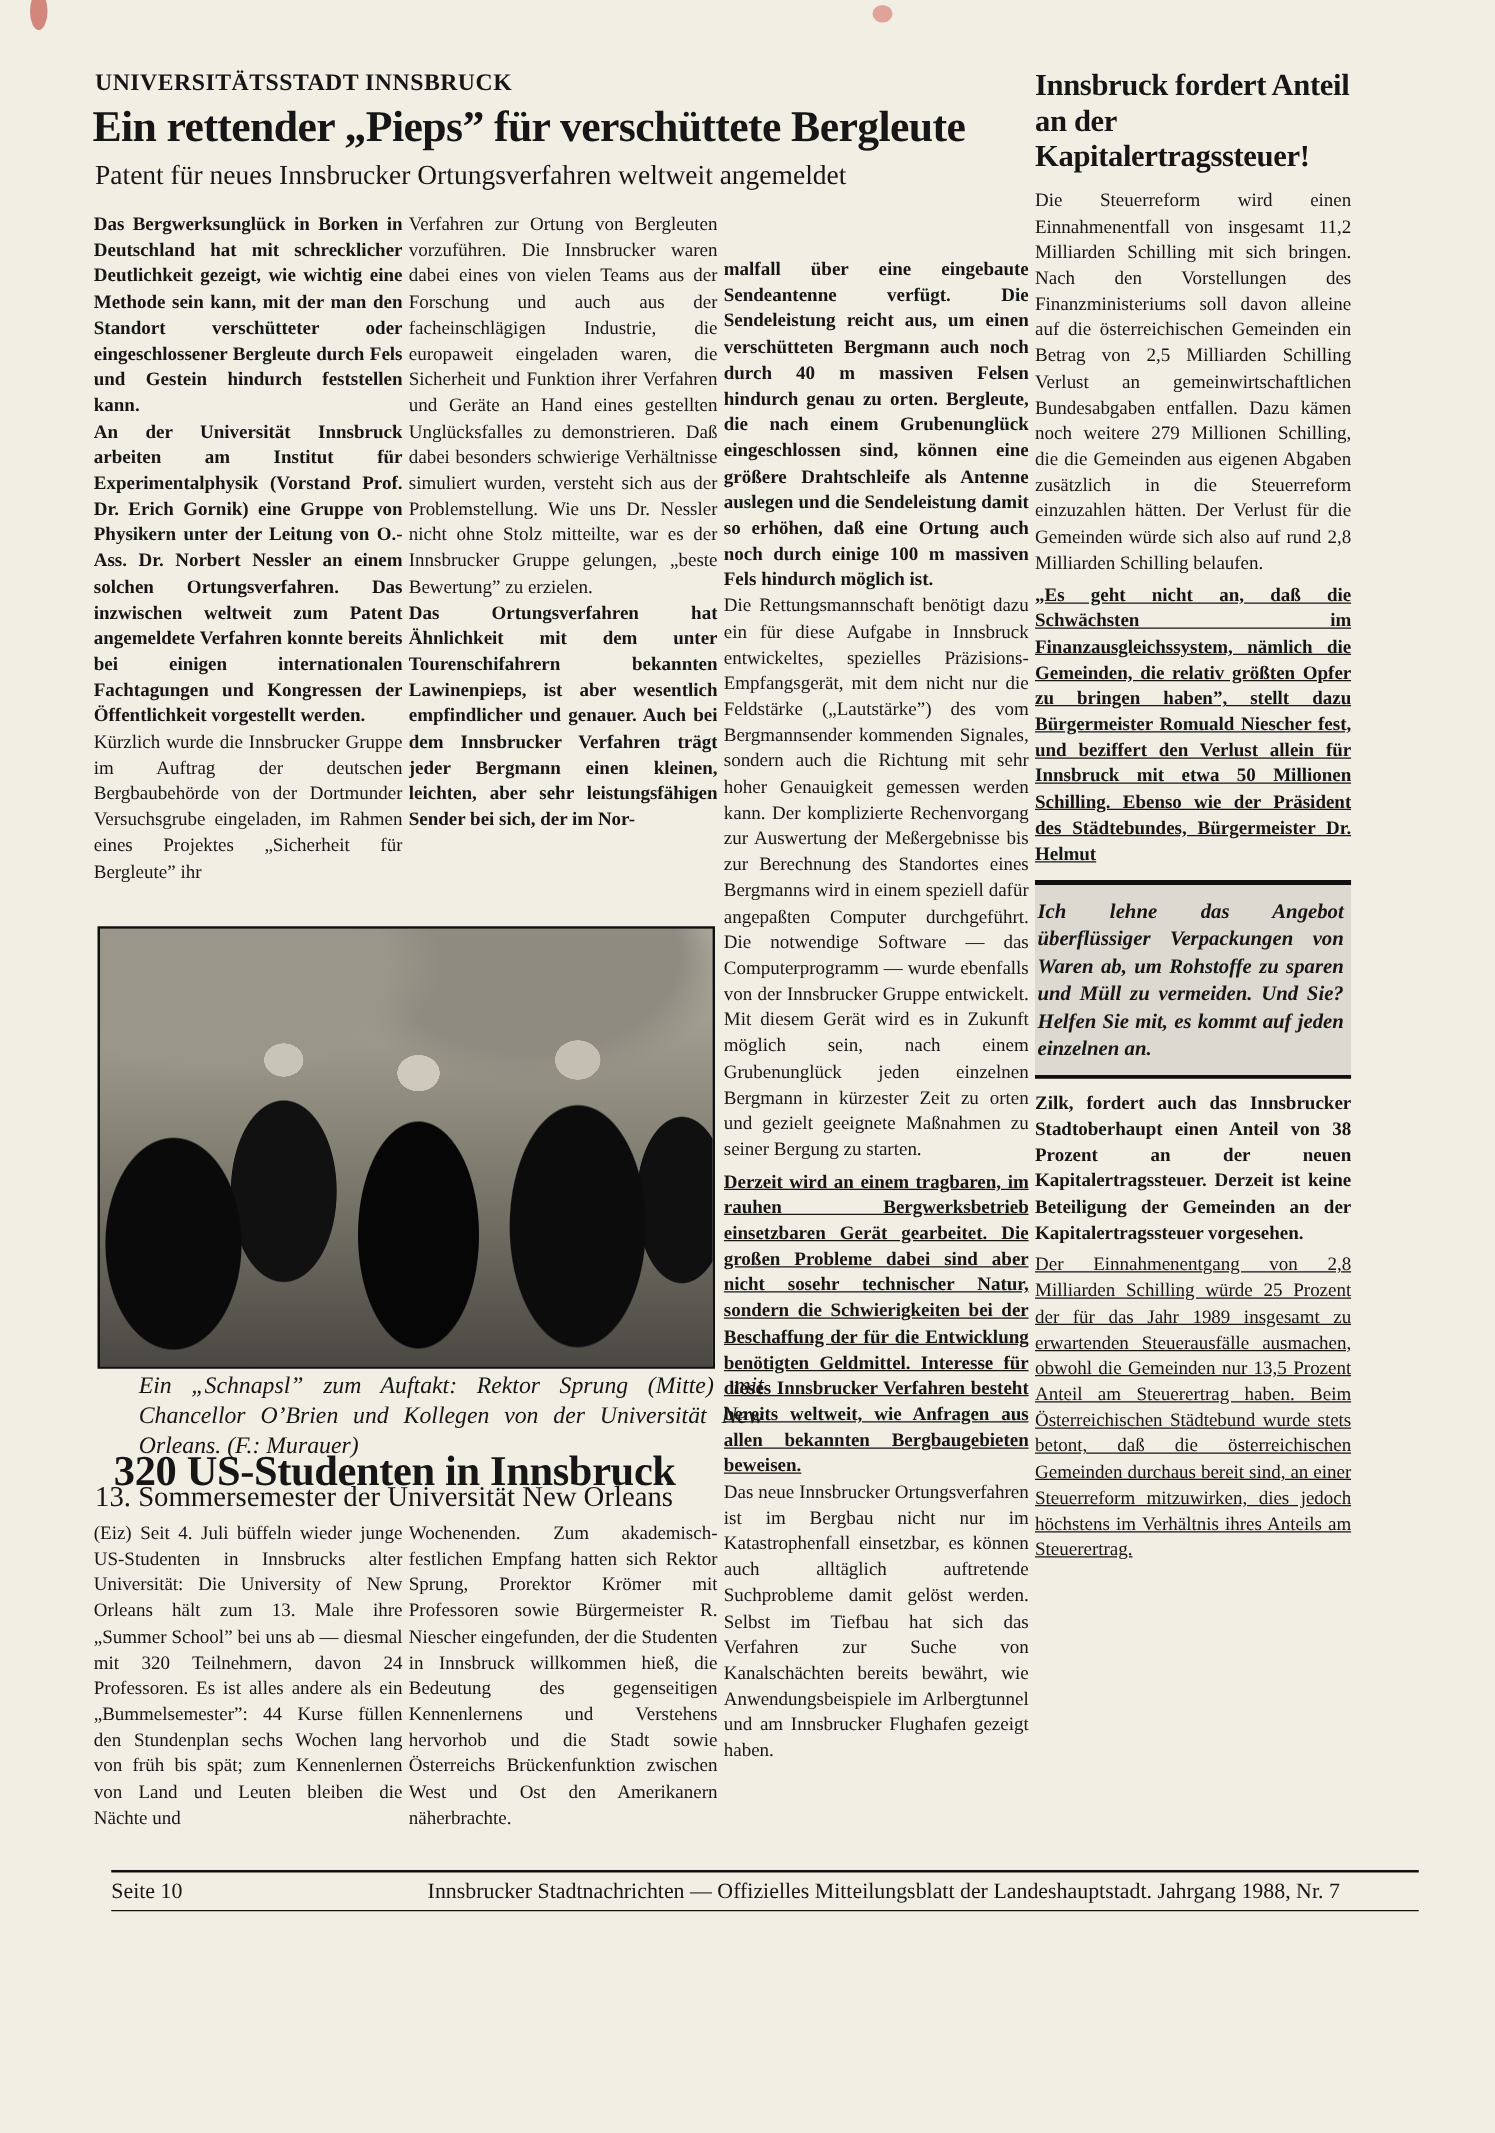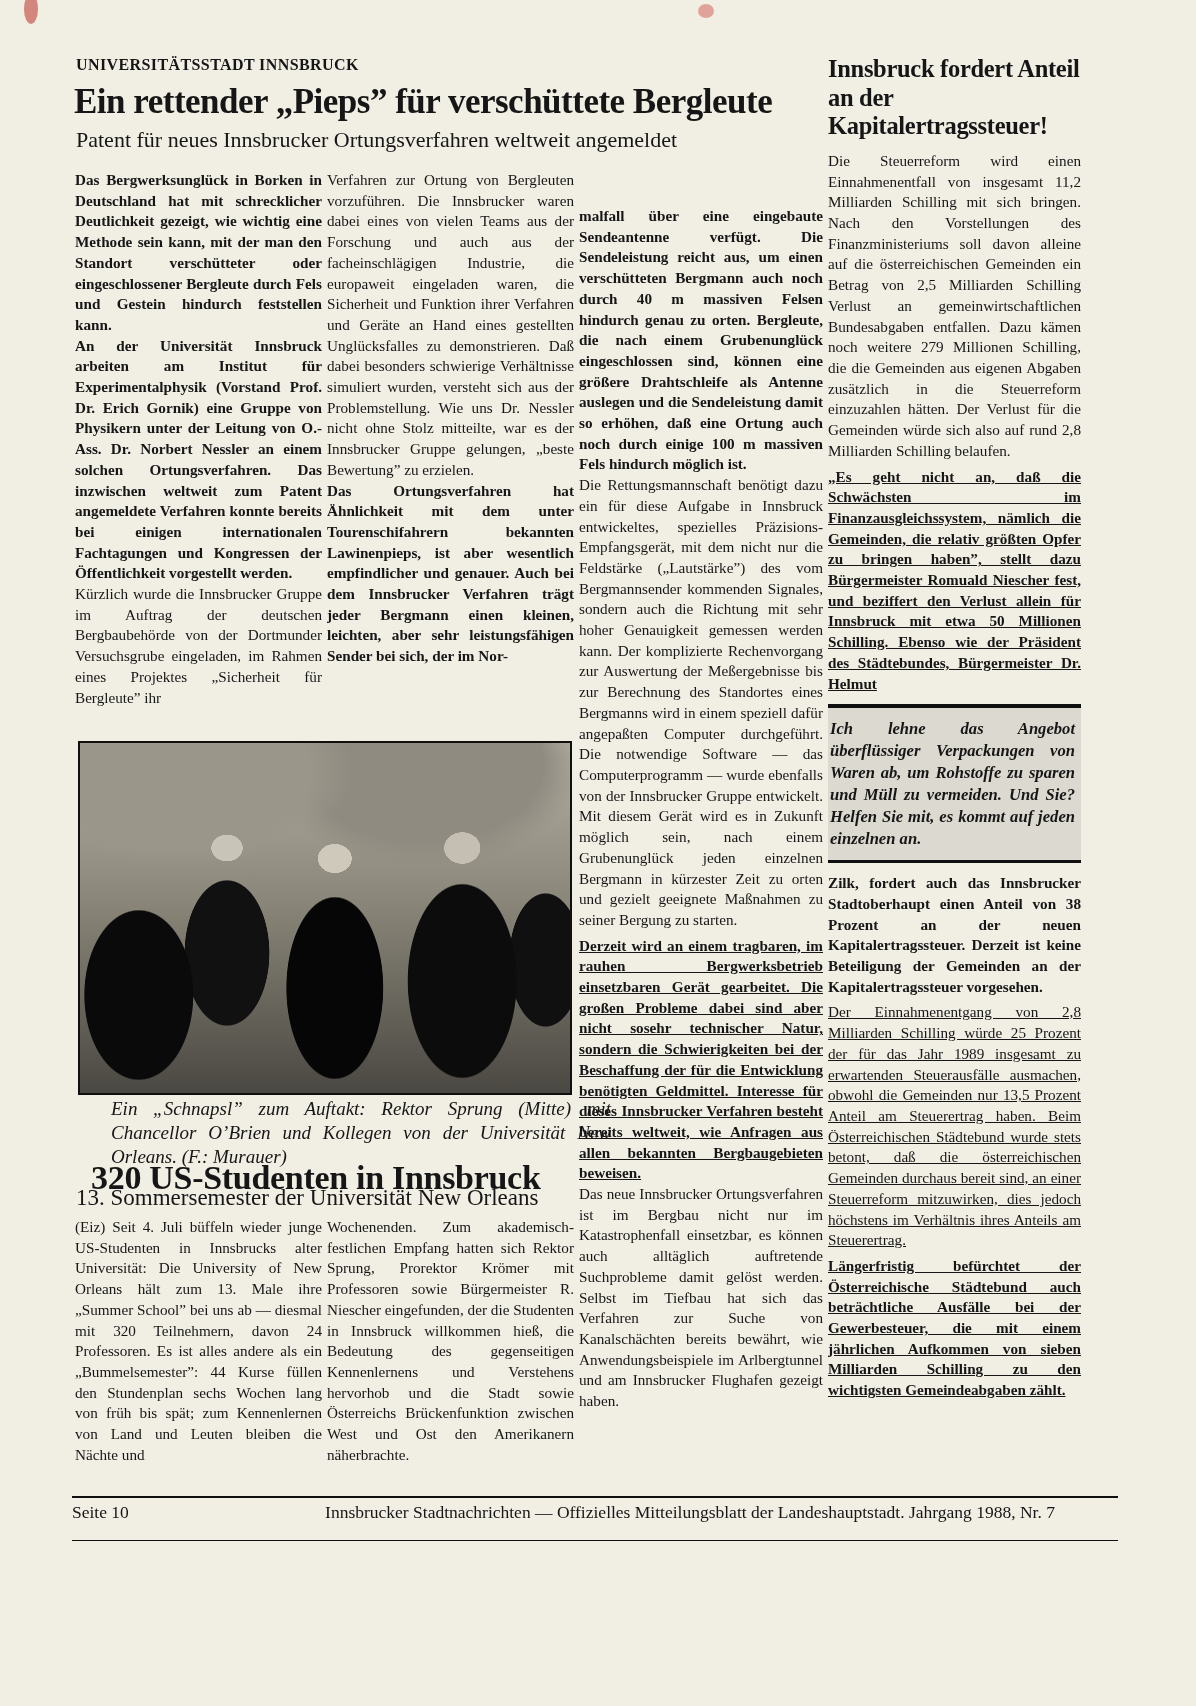--- a/index.html
+++ b/index.html
@@ -14,21 +14,21 @@
     width:1196px;height:1706px;
     margin:0 auto;
     background:var(--paper);
     color:var(--ink);
     font-family:"Liberation Serif","DejaVu Serif",serif;
     overflow:hidden;
   }
   .artifact{position:absolute;border-radius:50%;opacity:.7;}
   .kicker{
     position:absolute;left:76px;top:56px;width:740px;
-    font-size:16px;font-weight:bold;letter-spacing:.4px;
+    font-size:19px;font-weight:bold;letter-spacing:.4px;
   }
   .headline-main{
     position:absolute;left:74px;top:82px;width:760px;
     font-size:35px;font-weight:bold;letter-spacing:-.5px;white-space:nowrap;
   }
   .subhead-main{
     position:absolute;left:76px;top:127px;width:740px;
     font-size:22px;
   }
   .col{
@@ -82,24 +82,24 @@
     position:absolute;left:75px;top:1143px;width:520px;
     font-size:34px;font-weight:bold;letter-spacing:-.3px;white-space:nowrap;
   }
   .subhead-students{
     position:absolute;left:76px;top:1185px;width:520px;
     font-size:23px;
   }
   #colA{left:75px;top:1217px;width:247px;height:265px;}
   #colB{left:327px;top:1217px;width:247px;height:265px;}
   #footer{
-    position:absolute;left:72px;top:1496px;width:1046px;
+    position:absolute;left:89px;top:1496px;width:1046px;
     border-top:2px solid #101010;
     border-bottom:1px solid #101010;
-    padding:4px 0 17px 0;
+    padding:4px 0 5px 0;
     font-size:17.5px;
     display:flex;
     align-items:flex-end;
   }
   #footer .pageno{width:190px;}
   #footer .pub{flex:1;text-align:center;}
 </style>
 </head>
 <body>
 
@@ -128,21 +128,20 @@
     <p>Das neue Innsbrucker Ortungsverfahren ist im Bergbau nicht nur im Katastrophenfall einsetzbar, es können auch alltäglich auftretende Suchprobleme damit gelöst werden. Selbst im Tiefbau hat sich das Verfahren zur Suche von Kanalschächten bereits bewährt, wie Anwendungsbeispiele im Arlbergtunnel und am Innsbrucker Flughafen gezeigt haben.</p>
   </div>
 
   <div class="col" id="col4">
     <h2 class="headline-side">Innsbruck fordert Anteil an der Kapitalertragssteuer!</h2>
     <p>Die Steuerreform wird einen Einnahmenentfall von insgesamt 11,2 Milliarden Schilling mit sich bringen. Nach den Vorstellungen des Finanzministeriums soll davon alleine auf die österreichischen Gemeinden ein Betrag von 2,5 Milliarden Schilling Verlust an gemeinwirtschaftlichen Bundesabgaben entfallen. Dazu kämen noch weitere 279 Millionen Schilling, die die Gemeinden aus eigenen Abgaben zusätzlich in die Steuerreform einzuzahlen hätten. Der Verlust für die Gemeinden würde sich also auf rund 2,8 Milliarden Schilling belaufen.</p>
     <p class="b gap">„Es geht nicht an, daß die Schwächsten im Finanzausgleichssystem, nämlich die Gemeinden, die relativ größten Opfer zu bringen haben”, stellt dazu Bürgermeister Romuald Niescher fest, und beziffert den Verlust allein für Innsbruck mit etwa 50 Millionen Schilling. Ebenso wie der Präsident des Städtebundes, Bürgermeister Dr. Helmut</p>
     <div class="pullquote">Ich lehne das Angebot überflüssiger Verpackungen von Waren ab, um Rohstoffe zu sparen und Müll zu vermeiden. Und Sie? Helfen Sie mit, es kommt auf jeden einzelnen an.</div>
     <p class="b">Zilk, fordert auch das Innsbrucker Stadtoberhaupt einen Anteil von 38 Prozent an der neuen Kapitalertragssteuer. Derzeit ist keine Beteiligung der Gemeinden an der Kapitalertragssteuer vorgesehen.</p>
     <p class="gap">Der Einnahmenentgang von 2,8 Milliarden Schilling würde 25 Prozent der für das Jahr 1989 insgesamt zu erwartenden Steuerausfälle ausmachen, obwohl die Gemeinden nur 13,5 Prozent Anteil am Steuerertrag haben. Beim Österreichischen Städtebund wurde stets betont, daß die österreichischen Gemeinden durchaus bereit sind, an einer Steuerreform mitzuwirken, dies jedoch höchstens im Verhältnis ihres Anteils am Steuerertrag.</p>
-    <p class="b gap">Längerfristig befürchtet der Österreichische Städtebund auch beträchtliche Ausfälle bei der Gewerbesteuer, die mit einem jährlichen Aufkommen von sieben Milliarden Schilling zu den wichtigsten Gemeindeabgaben zählt.</p>
   </div>
 
   <div id="photo"></div>
   <div class="caption">Ein „Schnapsl” zum Auftakt: Rektor Sprung (Mitte) mit Chancellor O’Brien und Kollegen von der Universität New Orleans. (F.: Murauer)</div>
 
   <h1 class="headline-students" style="margin:16px;">320 US-Studenten in Innsbruck</h1>
   <div class="subhead-students">13. Sommersemester der Universität New Orleans</div>
   <div class="col" id="colA">
     <p>(Eiz) Seit 4. Juli büffeln wieder junge US-Studenten in Innsbrucks alter Universität: Die University of New Orleans hält zum 13. Male ihre „Summer School” bei uns ab — diesmal mit 320 Teilnehmern, davon 24 Professoren. Es ist alles andere als ein „Bummelsemester”: 44 Kurse füllen den Stundenplan sechs Wochen lang von früh bis spät; zum Kennenlernen von Land und Leuten bleiben die Nächte und</p>
   </div>

